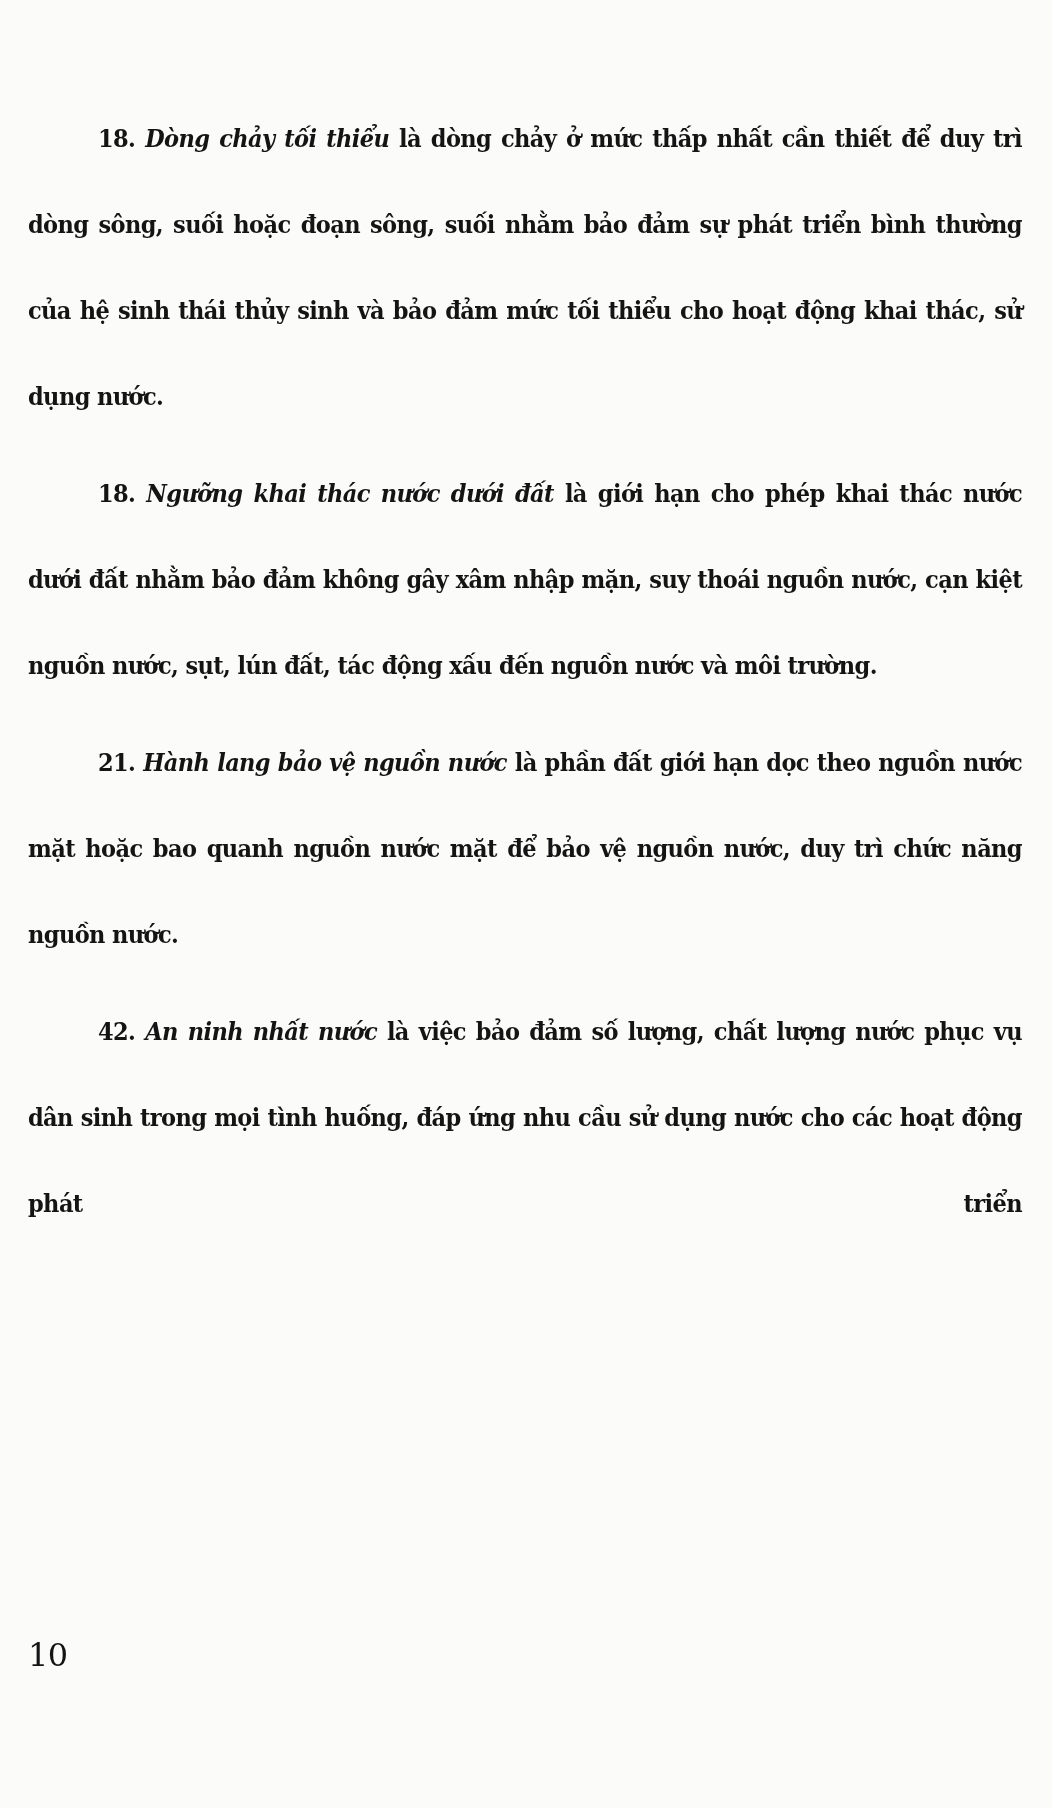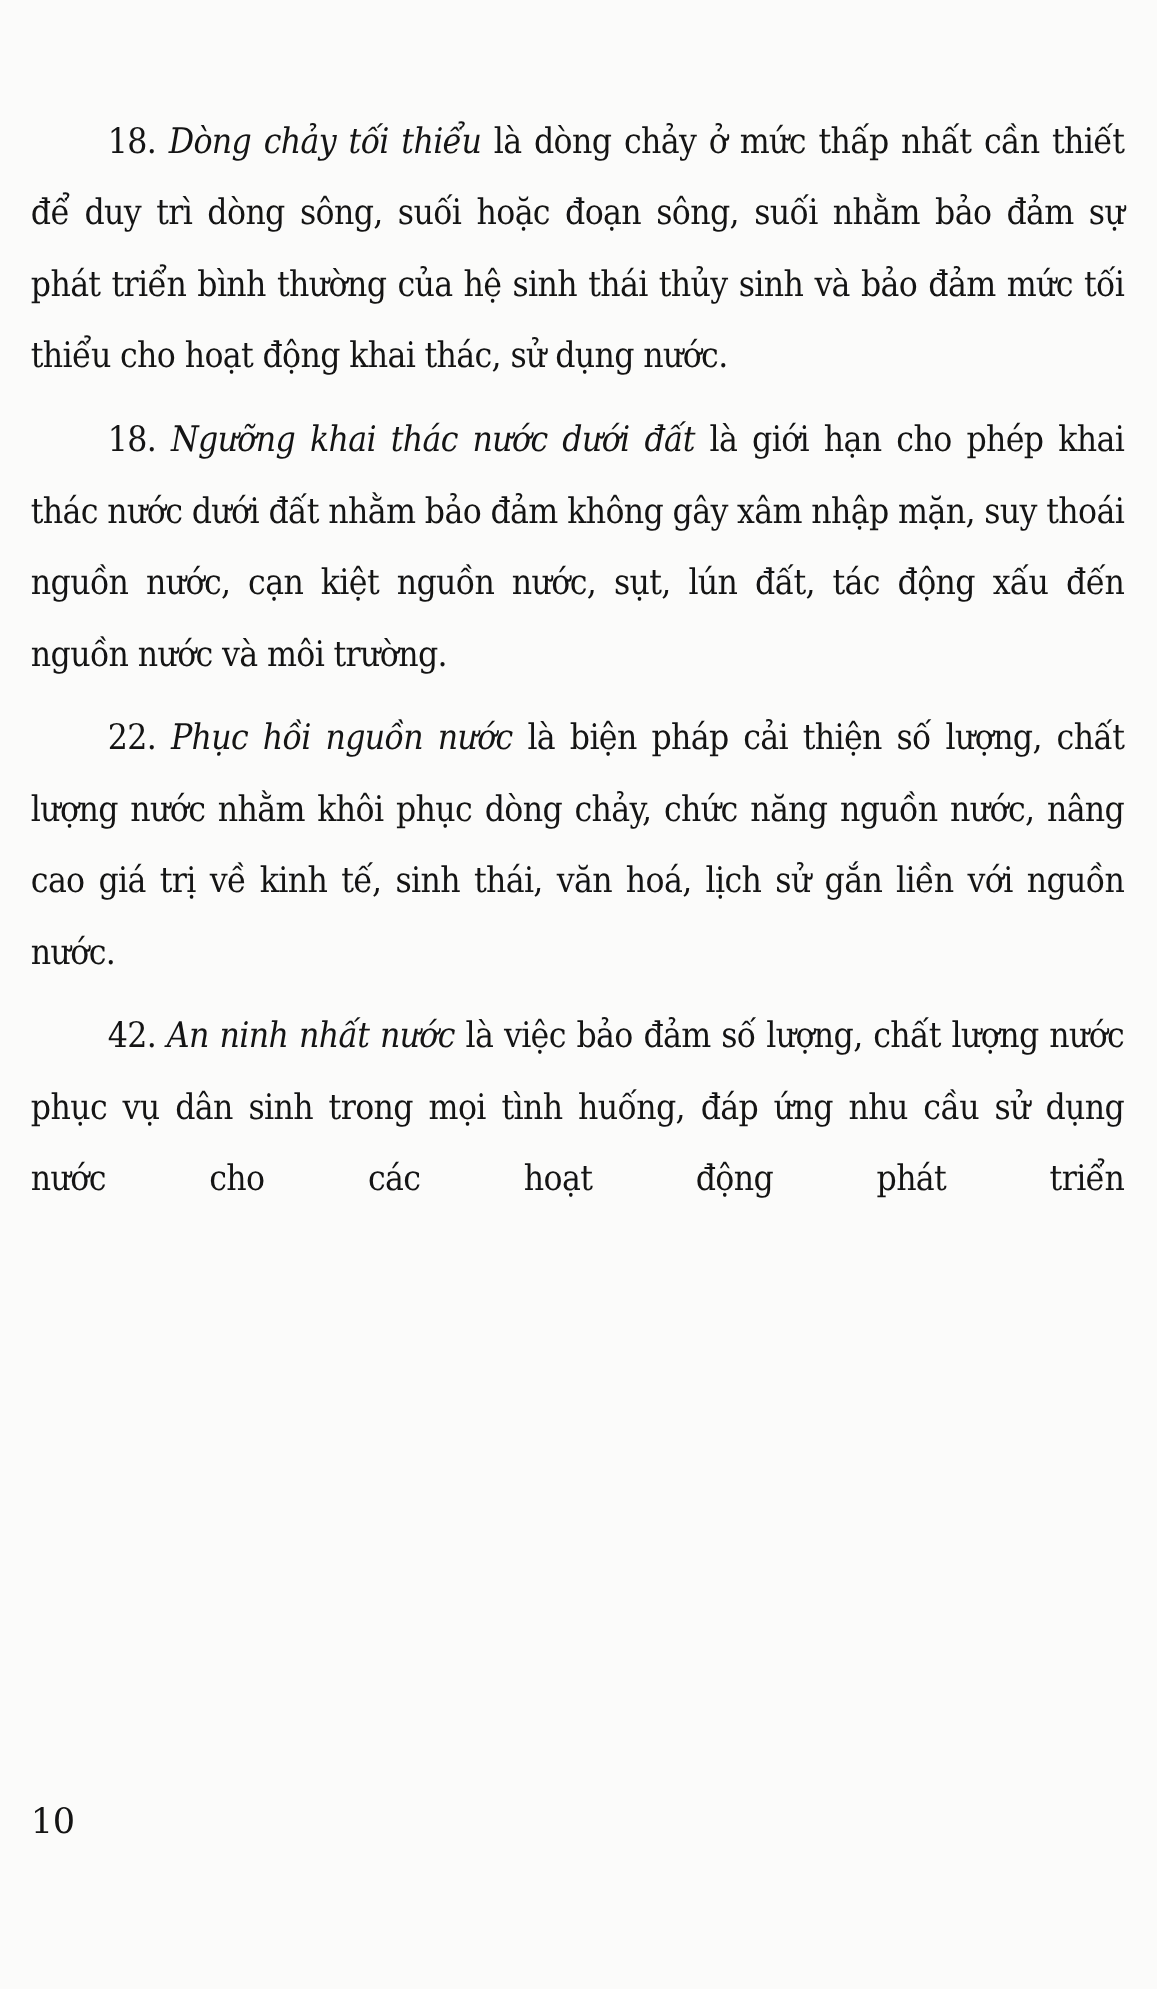--- a/index.html
+++ b/index.html
@@ -7,38 +7,39 @@
     width: 1052px; height: 1808px; overflow: hidden;
     background: #fbfbfa;
     position: relative;
     font-family: "DejaVu Serif", "Liberation Serif", serif;
     color: #141414;
   }
   .page {
     position: absolute; left: 28px; top: 96px; width: 994px;
   }
   .para {
-    font-size: 32px;
-    line-height: 65px;
+    font-size: 25px;
+    line-height: 86px;
     text-align: justify;
     text-align-last: left;
     margin: 0 0 11px 0;
     text-indent: 70px;
     letter-spacing: -0.6px;
     font-stretch: condensed;
+    font-weight: bold;
   }
   .term { font-style: italic; }
   .page-number {
     position: absolute; left: 28px; top: 1636px;
     font-size: 32px; letter-spacing: -0.5px;
   }
 </style>
 </head>
 <body>
 
 <div class="page">
   <p class="para"><span>18.</span> <span class="term">Dòng chảy tối thiểu</span> <span>là dòng chảy ở mức thấp nhất cần thiết để duy trì dòng sông, suối hoặc đoạn sông, suối nhằm bảo đảm sự phát triển bình thường của hệ sinh thái thủy sinh và bảo đảm mức tối thiểu cho hoạt động khai thác, sử dụng nước.</span></p>
   <p class="para"><span>18.</span> <span class="term">Ngưỡng khai thác nước dưới đất</span> <span>là giới hạn cho phép khai thác nước dưới đất nhằm bảo đảm không gây xâm nhập mặn, suy thoái nguồn nước, cạn kiệt nguồn nước, sụt, lún đất, tác động xấu đến nguồn nước và môi trường.</span></p>
-  <p class="para"><span>22.</span> <span class="term">Phục hồi nguồn nước</span> <span>là biện pháp cải thiện số lượng, chất lượng nước nhằm khôi phục dòng chảy, chức năng nguồn nước, nâng cao giá trị về kinh tế, sinh thái, văn hoá, lịch sử gắn liền với nguồn nước.</span></p>
+  <p class="para"><span>21.</span> <span class="term">Hành lang bảo vệ nguồn nước</span> <span>là phần đất giới hạn dọc theo nguồn nước mặt hoặc bao quanh nguồn nước mặt để bảo vệ nguồn nước, duy trì chức năng nguồn nước.</span></p>
   <p class="para" style="text-align-last: justify;"><span>42.</span> <span class="term">An ninh nhất nước</span> <span>là việc bảo đảm số lượng, chất lượng nước phục vụ dân sinh trong mọi tình huống, đáp ứng nhu cầu sử dụng nước cho các hoạt động phát triển</span></p>
 </div>
 
 <div class="page-number">10</div>
 
 </body></html>

